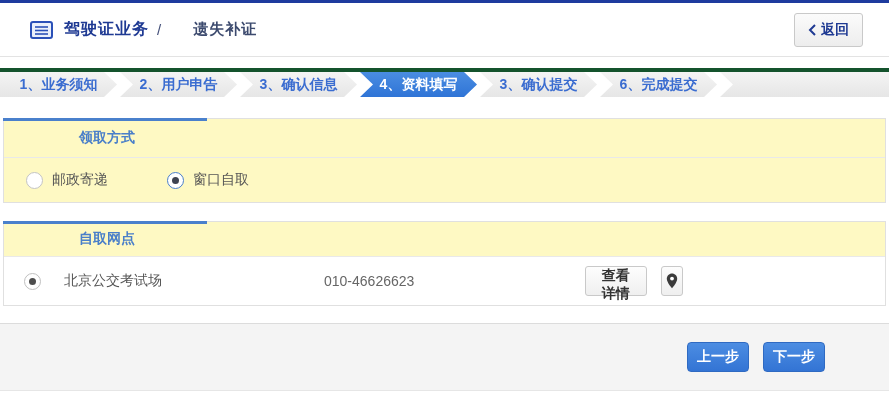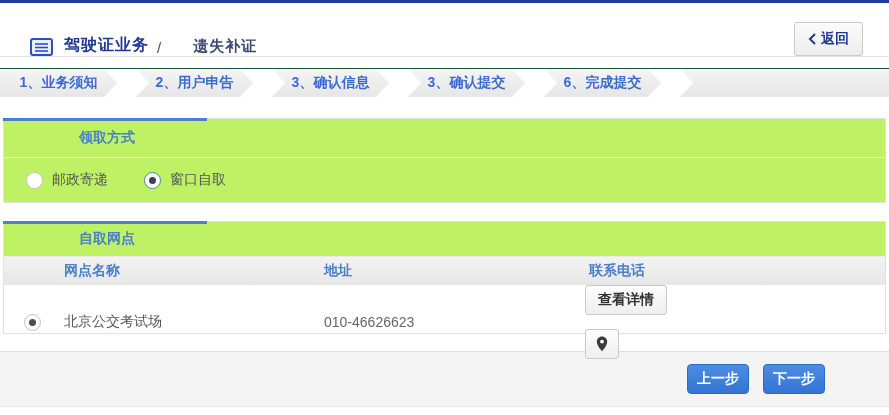--- a/index.html
+++ b/index.html
@@ -7,67 +7,67 @@
   body {
     font-family:"Liberation Sans","DejaVu Sans",sans-serif;
     background:#ffffff; overflow:hidden; position:relative;
   }
 
   
   .topbar { height:3px; background:#1e3b9e; width:100%; }
 
   
   .hdr {
-    height:54px; display:flex; align-items:flex-end;
+    height:54px; display:flex; align-items:center;
     padding:0 26px 0 30px; border-bottom:1px solid #e3e3e3; background:#fff;
   }
   .hdr-icon { width:23px; height:18px; margin-right:11px; flex:0 0 auto; }
   .hdr-title { font-size:16px; font-weight:bold; color:#1f3a93; letter-spacing:1px; }
   .hdr-sep { font-size:15px; color:#44507a; font-weight:normal; margin:0 8px; }
   .hdr-sub { font-size:15px; color:#3c4a6e; font-weight:bold; letter-spacing:1px;margin-left:24px; }
   .spacer { flex:1; }
   .back-btn {
     display:flex; align-items:center; gap:5px;
     height:29px; padding:16px 13px; cursor:pointer;
     background:linear-gradient(#fbfbfb,#ededed);
     border:1px solid #c9c9c9; border-radius:3px;
     font-size:14px; font-weight:bold; color:#1f3a93;
     font-family:inherit;
   }
 
   
-  .steps { display:flex; gap:19px; margin-top:11px; height:29px; border-top:1px solid #14532d; }
+  .steps { display:flex; gap:3px; margin-top:11px; height:29px; border-top:4px solid #14532d; }
   .step {
     flex:0 0 117px; display:flex; align-items:center; justify-content:center;
     font-size:14px; font-weight:bold; color:#3a6cd0;
     background:linear-gradient(#f4f4f4,#e6e6e6);
     clip-path:polygon(0 0, calc(100% - 13px) 0, 100% 50%, calc(100% - 13px) 100%, 0 100%, 13px 50%);
     cursor:default;
   }
   .step.first { clip-path:polygon(0 0, calc(100% - 13px) 0, 100% 50%, calc(100% - 13px) 100%, 0 100%); }
   .step.active { background:linear-gradient(#4a8de2,#2f74d6); color:#ffffff; }
   .step.tail {
     flex:1 1 auto; clip-path:polygon(0 0, 100% 0, 100% 100%, 0 100%, 13px 50%);
   }
 
   
-  .panel { margin:0 3px; border:1px solid #e0e0e0; position:relative; background:#bef264; }
+  .panel { margin:0 3px; border:1px solid #e0e0e0; position:relative; background:#fef9c3; }
   .panel.p1 { margin-top:21px; }
   .panel.p2 { margin-top:18px; }
   .accent { position:absolute; top:-1px; left:-1px; width:204px; height:3px; background:#4a80cc; }
   .panel-hd {
     display:flex; align-items:center; padding-left:75px;
     font-size:14px; font-weight:bold; color:#4a7fc9;
     border-bottom:1px solid #e9e9e9;
   }
   .p1 .panel-hd { height:39px; }
   .p2 .panel-hd { height:35px; }
 
   
-  .radio-row { height:44px; display:flex; align-items:center; padding-left:22px; gap:36px; }
+  .radio-row { height:44px; display:flex; align-items:center; padding-left:22px; gap:59px; }
   .radio-opt { display:flex; align-items:center; gap:9px; cursor:pointer; }
   .radio {
     width:17px; height:17px; border-radius:50%; background:#fff;
     border:1px solid #c4c4c4; position:relative; flex:0 0 auto;
   }
   .radio.sel-blue { border-color:#4a7fc9; }
   .radio.sel-blue::after, .radio.sel-gray::after {
     content:""; position:absolute; left:4px; top:4px; width:7px; height:7px;
     border-radius:50%; background:#3d4250;
   }
@@ -79,37 +79,37 @@
   .loc-grid { display:grid; grid-template-columns:56px 260px 265px 140px 1fr; align-items:center; }
   .loc-head {
     height:28px; background:linear-gradient(#f3f3f3,#e6e6e6);
     font-size:14px; font-weight:bold; color:#4a7fc9;
   }
   .loc-head .cell { padding-left:4px; }
   .loc-row { height:48px; font-size:14px; color:#555; background:#fff; }
   .loc-row .cell { padding-left:4px; }
   .cell-radio { display:flex; justify-content:center; }
   .cell-phone { color:#666; }
-  .cell-actions { display:flex; align-items:flex-start; justify-content:flex-end; gap:14px; padding-right:42px;flex-direction:column; }
+  .cell-actions { display:flex; align-items:center; justify-content:flex-end; gap:14px; padding-right:42px; }
   .detail-btn {
     height:30px; padding:0 12px; cursor:pointer;
     background:linear-gradient(#fdfdfd,#efefef);
     border:1px solid #c9c9c9; border-radius:3px;
     font-size:14px; font-weight:bold; color:#333; font-family:inherit;
   }
   .pin-btn {
     width:34px; height:30px; cursor:pointer;
     background:linear-gradient(#fdfdfd,#efefef);
     border:1px solid #c9c9c9; border-radius:3px;
     display:flex; align-items:center; justify-content:center;
   }
 
   
   .ftr {
-    margin-top:17px; height:56px; background:#f4f4f4;
+    margin-top:17px; height:68px; background:#f4f4f4;
     border-top:1px solid #dcdcdc; border-bottom:1px solid #e6e6e6;
     display:flex; align-items:center; justify-content:flex-end;
     gap:14px; padding-right:64px;
   }
   .nav-btn {
     width:62px; height:30px; cursor:pointer;
     background:linear-gradient(#4c8de2,#3374d4);
     border:1px solid #2f6ac2; border-radius:4px;
     color:#fff; font-size:14px; font-weight:bold; font-family:inherit;
   }
@@ -135,20 +135,21 @@
       <polyline points="7,1 2,6 7,11" fill="none" stroke="#1f3a93" stroke-width="2"></polyline>
     </svg>
     <span>返回</span>
   </button>
 </div>
 
 <div class="steps">
   <div class="step first">1、业务须知</div>
   <div class="step">2、用户申告</div>
   <div class="step">3、确认信息</div>
+  <div class="step active">4、资料填写</div>
   <div class="step">3、确认提交</div>
   <div class="step">6、完成提交</div>
   <div class="step tail"></div>
 </div>
 
 <div class="panel p1">
   <div class="accent"></div>
   <div class="panel-hd">领取方式</div>
   <div class="radio-row">
     <label class="radio-opt">
@@ -158,27 +159,20 @@
     <label class="radio-opt">
       <span class="radio sel-blue"></span>
       <span class="radio-label">窗口自取</span>
     </label>
   </div>
 </div>
 
 <div class="panel p2">
   <div class="accent"></div>
   <div class="panel-hd">自取网点</div>
-  <div class="loc-grid loc-head">
-    <div class="cell"></div>
-    <div class="cell">网点名称</div>
-    <div class="cell">地址</div>
-    <div class="cell">联系电话</div>
-    <div class="cell"></div>
-  </div>
   <div class="loc-grid loc-row">
     <div class="cell-radio">
       <span class="radio sel-gray"></span>
     </div>
     <div class="cell">北京公交考试场</div>
     <div class="cell cell-phone">010-46626623</div>
     <div class="cell-actions">
       <button class="detail-btn">查看详情</button>
       <button class="pin-btn">
         <svg width="12" height="16" viewBox="0 0 12 16">

